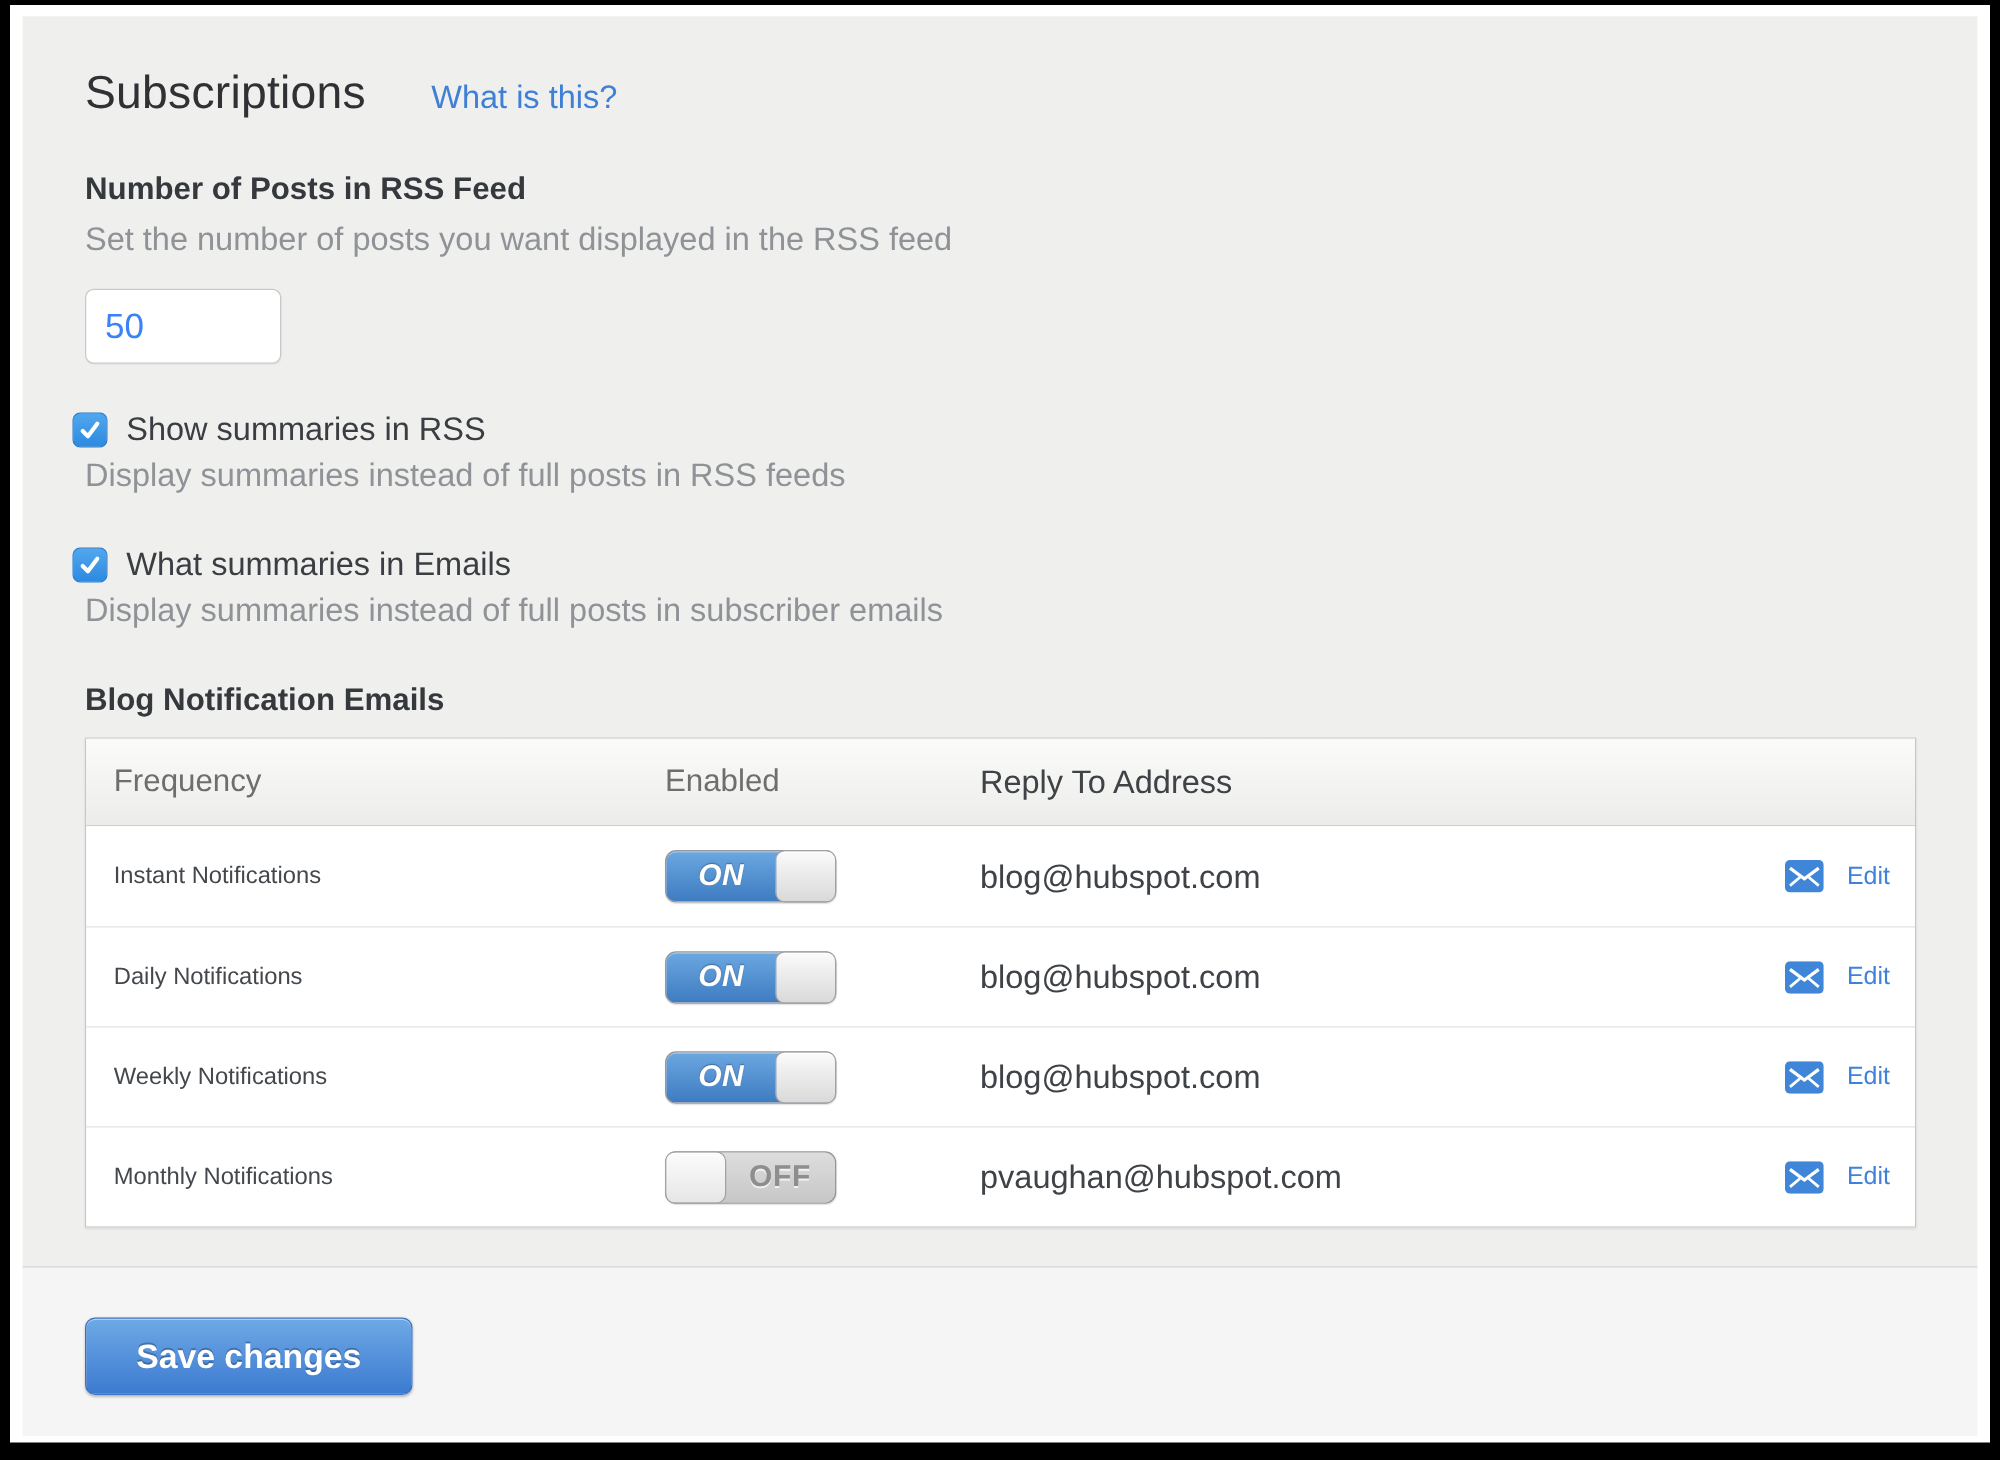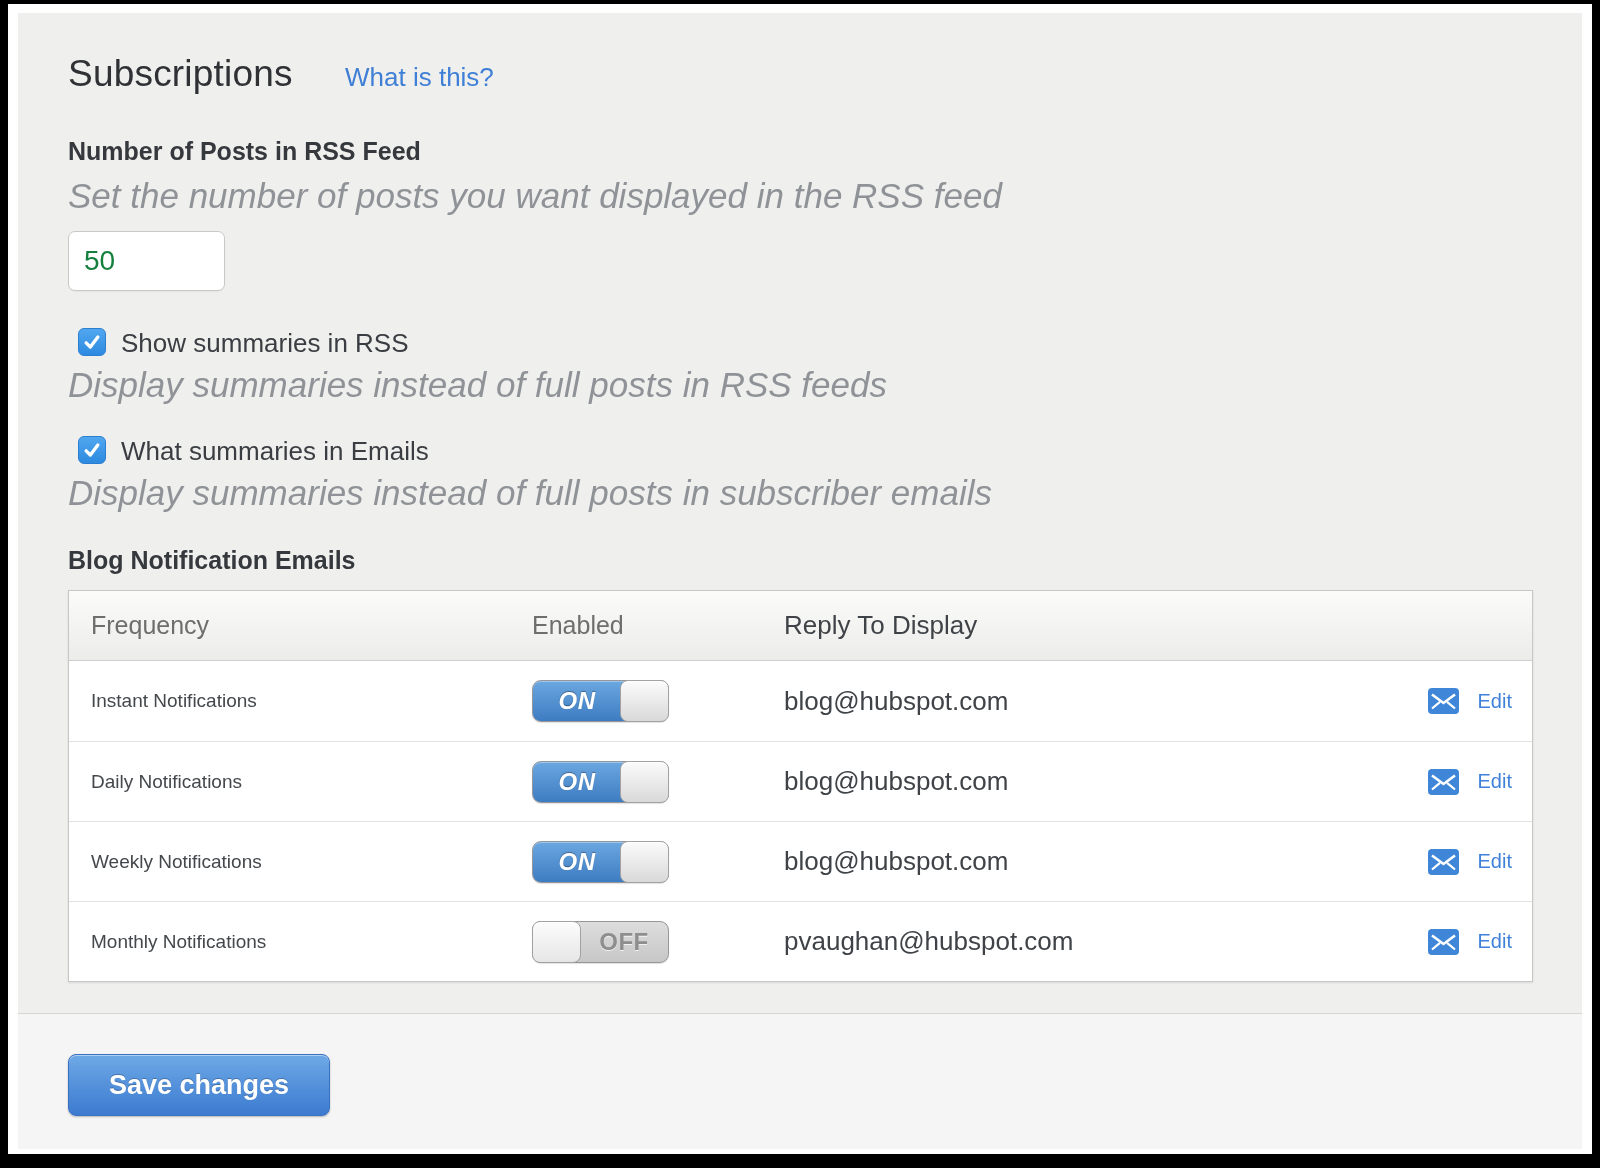--- a/index.html
+++ b/index.html
@@ -29,35 +29,35 @@
     position:absolute; left:50px; top:40px;
     font-size:37px; color:#2f3135; letter-spacing:0.2px;
   }
   .help-link {
     position:absolute; left:327px; top:49px;
     font-size:26px; color:#3f7fd6; text-decoration:none; cursor:pointer;
   }
 
   
   .section-heading { position:absolute; font-size:25px; font-weight:bold; color:#35383c; }
-  .section-desc    { position:absolute; font-size:35px; color:#8f9296;font-style:italic; }
+  .section-desc    { position:absolute; font-size:26px; color:#8f9296; }
 
   .h-rss  { left:50px; top:124px; }
   .d-rss  { left:50px; top:163px; }
 
   .posts-input {
     position:absolute; left:50px; top:218px; width:157px; height:60px;
     background:#fff; border:1px solid #c9c9c9; border-radius:7px;
     font-family:"Liberation Sans", sans-serif;
-    font-size:28px; color:#15803d; padding-left:15px;
+    font-size:28px; color:#3b82f6; padding-left:15px;
     box-shadow:0 1px 1px rgba(0,0,0,0.04);
   }
 
   
-  .check-row { position:absolute; left:60px; display:flex; align-items:flex-start; cursor:pointer; }
+  .check-row { position:absolute; left:40px; display:flex; align-items:center; cursor:pointer; }
   .cr-1 { top:315px; }
   .cr-2 { top:423px; }
   .checkbox {
     width:28px; height:28px; border-radius:6px; flex:0 0 auto;
     background:linear-gradient(#51a7ef,#2d8ae0);
     border:1px solid #2b7fd0;
     display:flex; align-items:center; justify-content:center;
   }
   .check-label { font-size:26px; color:#3a3d41; margin-left:15px; }
   .d-check1 { left:50px; top:352px; }
@@ -165,21 +165,21 @@
       <span class="check-label">What summaries in Emails</span>
     </div>
     <div class="section-desc d-check2">Display summaries instead of full posts in subscriber emails</div>
 
     <div class="section-heading h-notif">Blog Notification Emails</div>
 
     <div class="notif-table">
       <div class="tbl-header">
         <div class="col-frequency">Frequency</div>
         <div class="col-enabled">Enabled</div>
-        <div class="col-reply">Reply To Display</div>
+        <div class="col-reply">Reply To Address</div>
         <div class="col-actions"></div>
       </div>
       <div>
   <div class="tbl-row">
     <div class="col-frequency">Instant Notifications</div>
     <div class="col-enabled">
       <div class="toggle on">
         <span class="t-label">ON</span>
         <span class="t-knob"></span>
       </div>

